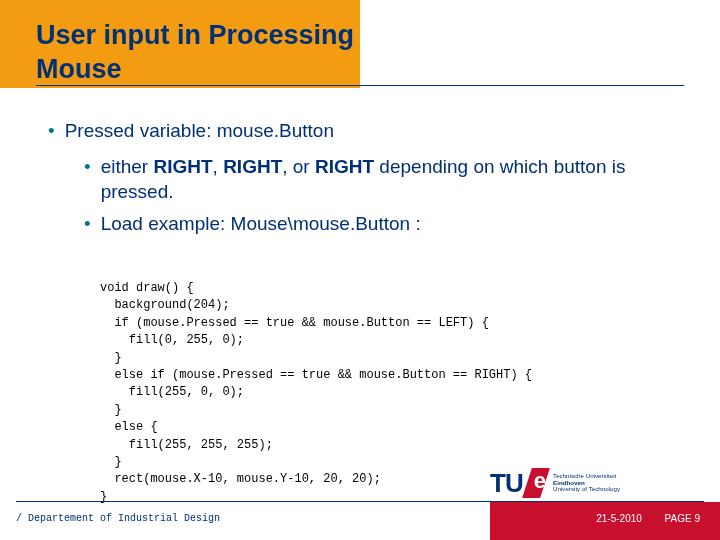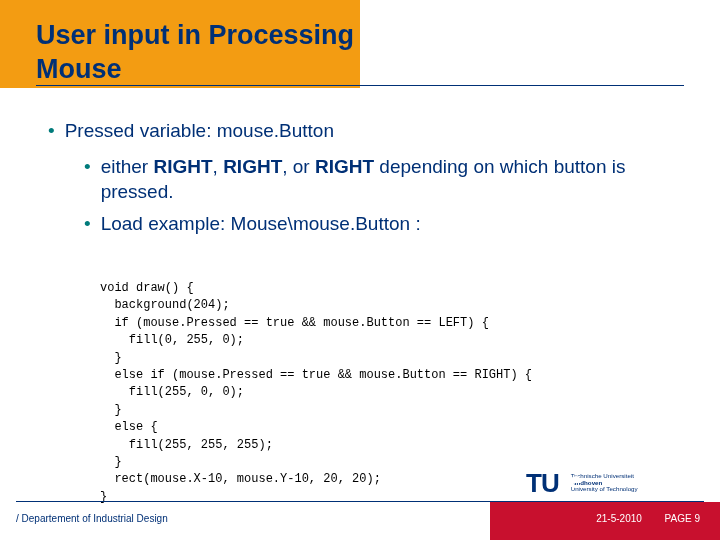--- a/index.html
+++ b/index.html
@@ -10,25 +10,25 @@
   .title-block h1 { color: #003076; font-size: 27px; font-weight: bold; line-height: 1.18; margin-bottom: 2px; }
   .title-underline { position: absolute; left: 36px; top: 85px; width: 648px; border-top: 1px solid #003076; }
   .content { position: absolute; left: 48px; top: 118px; right: 40px; color: #003076; font-size: 19px; line-height: 1.35; }
   .bullet-row { display: flex; margin-bottom: 10px; }
   .bullet-dot { color: #007b7b; font-size: 19px; margin-right: 10px; line-height: 1.35; }
   .bullet-text { flex: 1; }
   .sub-bullets { margin-left: 36px; }
   .sub-bullets .bullet-row { margin-bottom: 6px; }
   .code-block { position: absolute; left: 100px; top: 280px; font-family: "Courier New", monospace; font-size: 12px; line-height: 1.45; color: #000; white-space: pre; }
   .footer-line { position: absolute; left: 16px; bottom: 38px; width: 688px; border-top: 1px solid #003076; }
-  .footer-left { position: absolute; left: 16px; bottom: 16px; font-size: 10px; color: #003076; }
+  .footer-left { position: absolute; left: 16px; bottom: 16px; font-size: 10px; color: #003076; font-family: Liberation Mono, monospace; }
   .footer-right { position: absolute; right: 20px; bottom: 16px; font-size: 10px; color: #fff; }
   .footer-right span { margin-left: 20px; }
   .tue-logo { position: absolute; right: 100px; bottom: 40px; width: 130px; height: 34px; display: flex; align-items: center; }
-  .tue-logo .tu { font-family: Arial, sans-serif; font-size: 26px; font-weight: bold; color: #003076; letter-spacing: -1px; margin-left: 36px; }
+  .tue-logo .tu { font-family: Arial, sans-serif; font-size: 26px; font-weight: bold; color: #003076; letter-spacing: -1px; }
   .tue-logo .slash { display: inline-block; width: 30px; height: 30px; background: #c8102e; transform: skewX(-18deg); margin: 0 2px 0 4px; position: relative; }
   .tue-logo .slash .e { position: absolute; left: 6px; top: 0px; transform: skewX(18deg); color: #fff; font-size: 22px; font-weight: bold; }
   .tue-logo .subt { font-size: 6.2px; line-height: 1.1; color: #003076; margin-left: 6px; white-space: nowrap; }
   .red-band { position: absolute; right: 0; bottom: 0; width: 230px; height: 38px; background: #c8102e; }
 </style>
 </head>
 <body>
 
 <div class="slide">
   <div class="orange-band"></div>

